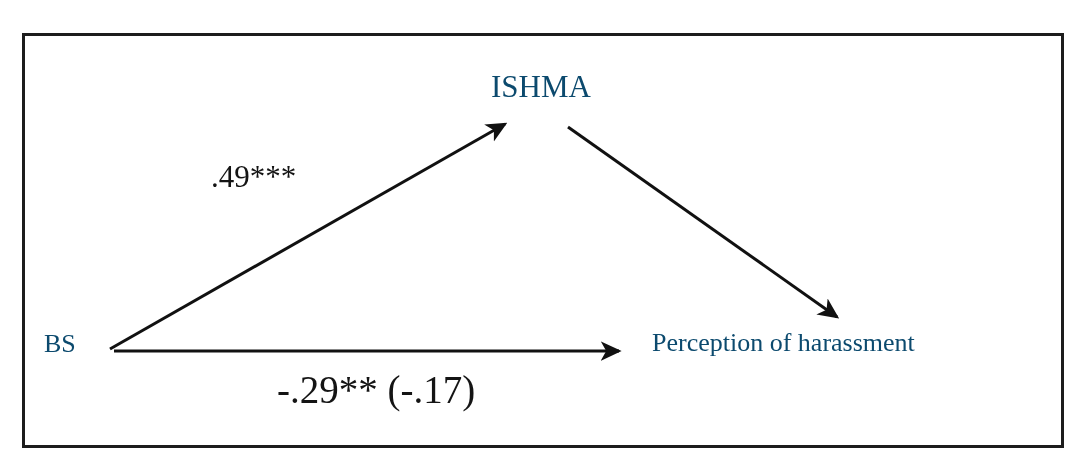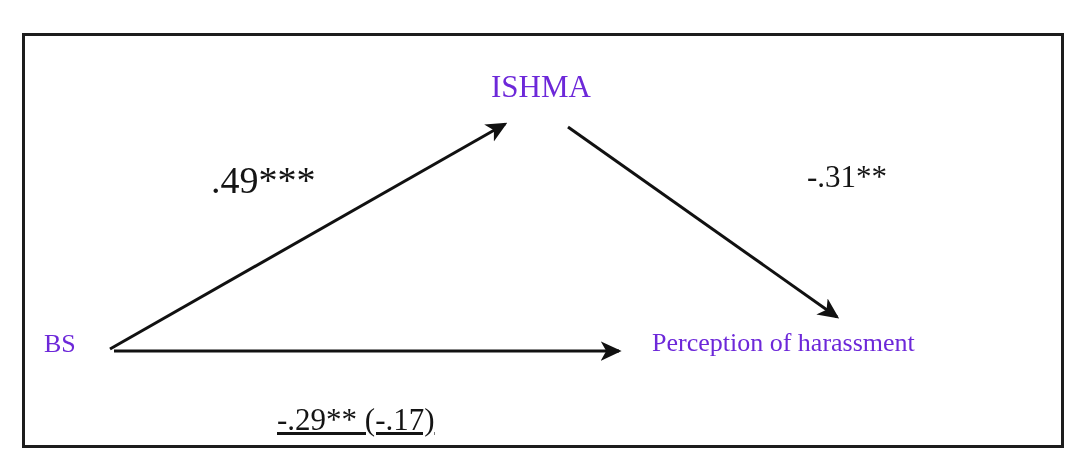--- a/index.html
+++ b/index.html
@@ -29,21 +29,21 @@
   #paths {
     position: absolute;
     left: 0;
     top: 0;
     width: 1091px;
     height: 466px;
   }
   .node-label {
     position: absolute;
     white-space: nowrap;
-    color: #6d28d9;
+    color: #0c4a6e;
     font-weight: 400;
     line-height: 1;
   }
   .coef-label {
     position: absolute;
     white-space: nowrap;
     color: #141414;
     font-weight: 400;
     line-height: 1;
   }
@@ -58,32 +58,31 @@
     font-size: 31px;
   }
   #node-outcome {
     left: 652px;
     top: 330px;
     font-size: 26px;
   }
   #coef-a {
     left: 211px;
     top: 161px;
-    font-size: 38px;
+    font-size: 31px;
   }
   #coef-b {
     left: 807px;
     top: 161px;
     font-size: 31px;
   }
   #coef-c {
     left: 277px;
-    top: 404px;
-    font-size: 31px;
-    text-decoration: underline;
+    top: 370px;
+    font-size: 39px;
   }
 </style>
 </head>
 <body>
 
 <div id="canvas">
 
   <div id="frame"></div>
 
   <svg id="paths" viewBox="0 0 1091 466">
@@ -107,17 +106,16 @@
   </svg>
 
   <div class="node-label" id="node-bs">BS</div>
 
   <div class="node-label" id="node-ishma">ISHMA</div>
 
   <div class="node-label" id="node-outcome">Perception of harassment</div>
 
   <div class="coef-label" id="coef-a">.49***</div>
 
-  <div class="coef-label" id="coef-b">-.31**</div>
 
   <div class="coef-label" id="coef-c">-.29** (-.17)</div>
 
 </div>
 
 </body></html>

